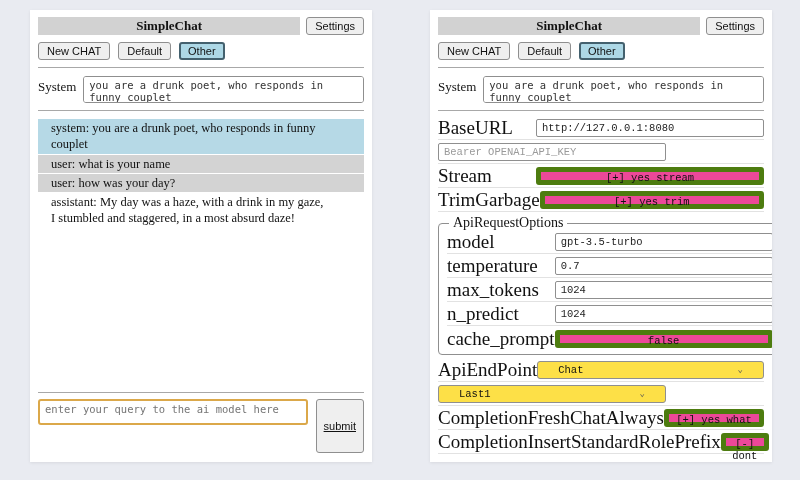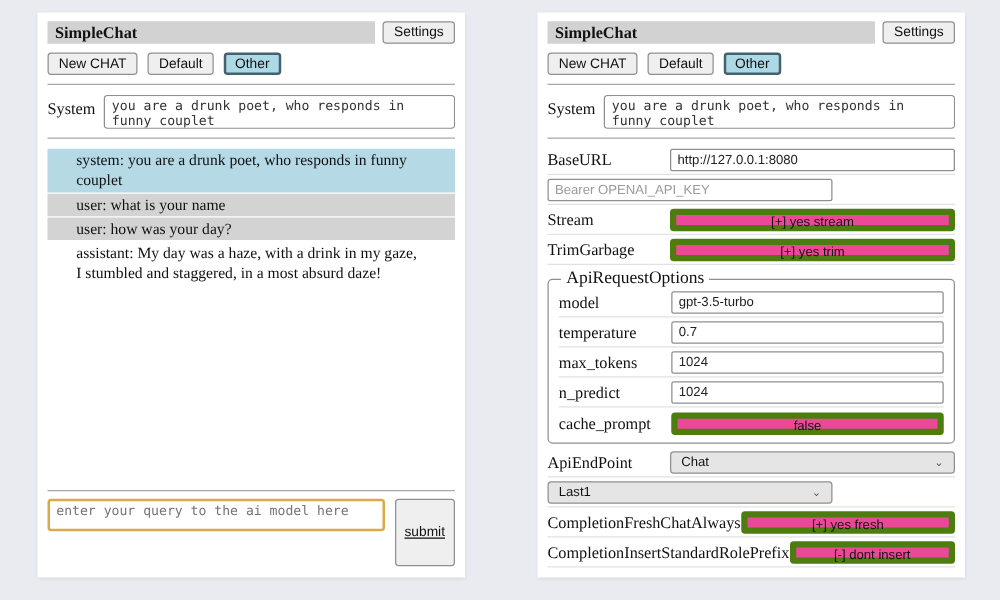--- a/index.html
+++ b/index.html
@@ -16,21 +16,21 @@
   }
   .panel{
     background:#fff; width:342px; height:452px;
     padding:7px 8px; display:flex; flex-direction:column;
     box-shadow:0 1px 3px rgba(0,0,0,0.08);
     overflow:hidden;
   }
   .header-row{display:flex; align-items:center; gap:6px;}
   .titlebar{
     flex:1; background:var(--titlebar-bg); font-weight:bold;
-    font-size:13px; padding:2px 6px; height:18px; line-height:14px;
+    font-size:13px; padding:2px 6px; height:18px; line-height:14px;text-align:center;
   }
   .btn{
     font-family:"Liberation Sans",sans-serif; font-size:11px;
     background:#efefef; border:1px solid #8f8f8f; border-radius:3px;
     padding:2px 8px; color:#111; cursor:pointer; white-space:nowrap;
   }
   .session-row{display:flex; gap:8px; margin-top:7px;}
   .session-row .btn.active{
     background:var(--active-bg); border:2px solid #44616e; padding:1px 7px;
   }
@@ -38,51 +38,51 @@
   .system-row{display:flex; align-items:flex-start; gap:7px; margin-top:2px;}
   .syslabel{font-size:13px; padding-top:3px;}
   textarea{
     font-family:"DejaVu Sans Mono",monospace; font-size:10.5px; color:#333;
     border:1px solid #8f8f8f; border-radius:3px; resize:none;
     padding:2px 5px; outline:none;
   }
   .systa{flex:1; height:27px;}
   .chat{margin-top:2px;}
   .msg{
-    font-size:12.5px; line-height:1.3; padding:1px 23px; margin-bottom:1px;
+    font-size:12.5px; line-height:1.3; padding:1px 13px; margin-bottom:1px;
     white-space:pre-line;
   }
   .msg.system{background:var(--sys-bg);}
   .msg.user{background:var(--user-bg);}
   .msg.assistant{background:#fff;}
   .bottom{margin-top:auto;}
   .inrow{display:flex; gap:8px; align-items:stretch; margin-top:2px; margin-bottom:2px;}
   .qta{flex:1; height:26px;}
   .qta.focused{border:2px solid var(--focus-border);}
   .btn.submit{padding:20px 7px;text-decoration:underline;}
   
   .srow{
     display:flex; align-items:center; height:23px;
     border-bottom:1px solid #e2e2e2; margin-bottom:1px;
   }
-  .slabel{flex:1; font-size:13px;}
+  .slabel{flex:1; font-size:19px;}
   .sinput,.sbutton,.sselect{
-    width:228px; height:18px; font-family:Liberation Sans, sans-serif;
+    width:228px; height:18px; font-family:Liberation Mono, monospace;
     font-size:10.5px;
   }
   .sinput{border:1px solid #8f8f8f; border-radius:2px; padding:1px 5px; color:#222; outline:none;}
   .sinput::placeholder{color:#9a9a9a;}
   .sbutton{
     background:#ec4899; border:5px solid #4d7c0f; border-radius:3px;
     color:#111; text-align:center; cursor:pointer;
   }
   .sselect{
-    border:1px solid #8f8f8f; border-radius:3px; background:#e5e5e5;
+    border:1px solid #8f8f8f; border-radius:3px; background:#fde047;
     display:flex; align-items:center; justify-content:space-between;
-    padding:0 8px; cursor:pointer;
+    padding:0 20px; cursor:pointer;
   }
   .sselect .chev{color:#555; font-size:9px; line-height:1;}
   fieldset.apiopts{
     border:1px solid #8f8f8f; border-radius:4px;
     margin:2px 0 4px 0; padding:0 8px 3px 8px;
   }
   fieldset.apiopts legend{font-size:14px; padding:0 4px; margin-left:2px;}
   fieldset.apiopts .sinput, fieldset.apiopts .sbutton{width:218px;}
   fieldset.apiopts .srow:last-child{border-bottom:none;}
 </style>
@@ -188,21 +188,21 @@
         </div>
       </div>
       <div class="srow">
         <div class="sselect">
           <span>Last1</span>
           <span class="chev">⌄</span>
         </div>
       </div>
       <div class="srow">
         <span class="slabel">CompletionFreshChatAlways</span>
-        <button class="sbutton">[+] yes fresh</button>
+        <button class="sbutton">[+] yes what</button>
       </div>
       <div class="srow">
         <span class="slabel">CompletionInsertStandardRolePrefix</span>
         <button class="sbutton">[-] dont insert</button>
       </div>
     </div>
   <div class="bottom">
     
     
   </div>

